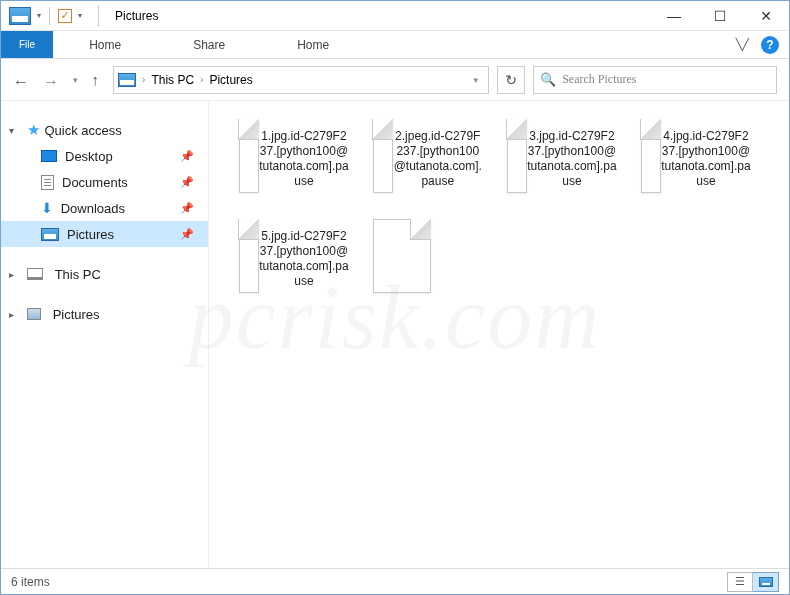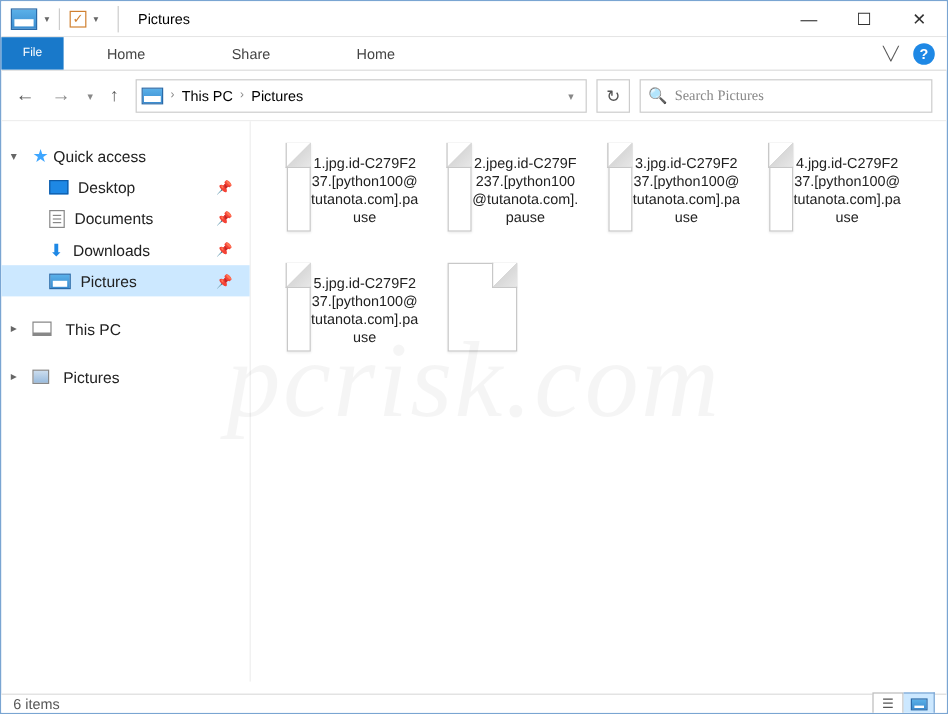--- a/index.html
+++ b/index.html
@@ -66,21 +66,21 @@
 .spacer { height:14px;}
 
 .content { flex:1; padding:18px 10px 10px 30px; overflow:auto; }
 .grid { display:flex; flex-wrap:wrap; gap:20px 24px; align-content:flex-start;}
 .file { width:110px; display:flex; flex-direction:row; align-items:center; font-size:12px; color:#222; }
 .file-icon { width:58px; height:74px; background:#fff; border:1px solid #c8c8c8; position:relative; margin-bottom:6px; box-shadow:0 1px 2px rgba(0,0,0,0.08);}
 .file-icon::before { content:""; position:absolute; top:-1px; right:-1px; width:20px; height:20px; background:linear-gradient(135deg,#fff 0%,#fff 48%,#d8d8d8 50%,#e8e8e8 100%); border-left:1px solid #c8c8c8; border-bottom:1px solid #c8c8c8;}
 .file-name { text-align:center; line-height:1.25; word-break:break-all; max-height:62px; overflow:hidden;}
 
 
-.statusbar { position:absolute; bottom:0; left:0; right:0; height:16px; border-top:1px solid #ddd; background:#fff; display:flex; align-items:center; padding:0 10px; font-size:12px; color:#555;}
+.statusbar { position:absolute; bottom:0; left:0; right:0; height:26px; border-top:1px solid #ddd; background:#fff; display:flex; align-items:center; padding:0 10px; font-size:12px; color:#555;}
 .status-right { margin-left:auto; display:flex; gap:0;}
 .view-btn { width:26px; height:20px; border:1px solid #bbb; display:flex; align-items:center; justify-content:center; font-size:11px; color:#555; background:#fff;}
 .view-btn.active { background:#cce8ff; border-color:#7aa5d2;}
 .view-btn + .view-btn { border-left:none; }
 
 
 .wm { position:absolute; inset:0; display:flex; align-items:center; justify-content:center; font-size:90px; color:rgba(0,0,0,0.04); font-style:italic; pointer-events:none; font-family:Georgia,serif; letter-spacing:2px; z-index:0;margin-top:40px;}
 </style>
 </head>
 <body>

